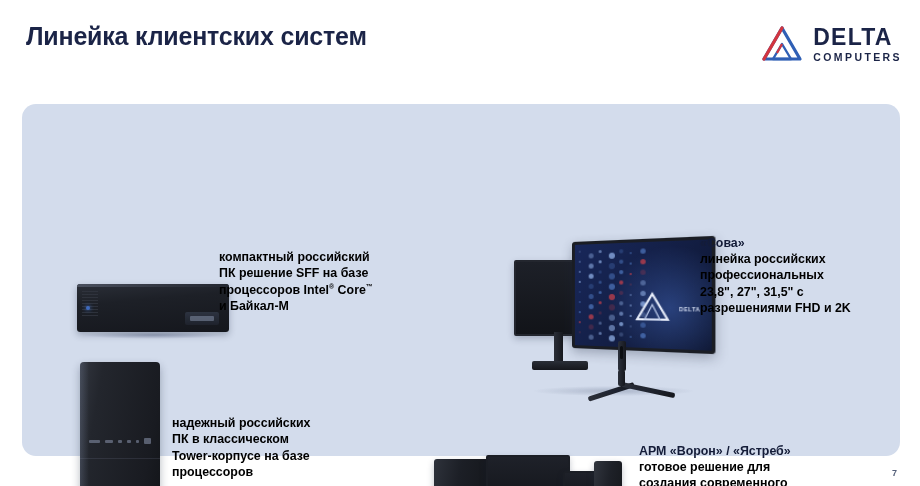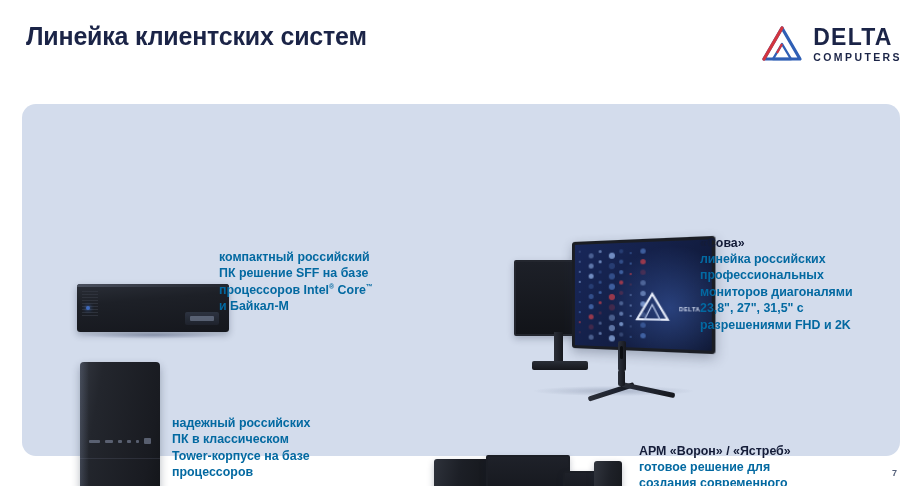--- a/index.html
+++ b/index.html
@@ -69,21 +69,21 @@
   .info-title {
     font-size: 12.4px;
     font-weight: bold;
     color: #141c38;
     margin-bottom: 1px;
     white-space: nowrap;
   }
   .info-body {
     font-size: 12.4px;
     font-weight: bold;
-    color: #0369a1;
+    color: #000000;
     line-height: 1.32;
   }
   .info-body .ln { white-space: nowrap; display: block; }
   sup.reg { font-size: 7px; vertical-align: super; font-weight: bold; }
 
   #block-bober { left: 197px; top: 145px; }
   #block-sova  { left: 678px; top: 132px; }
   #block-voron { left: 150px; top: 311px; }
   #block-arm   { left: 617px; top: 340px; }
 
@@ -406,21 +406,20 @@
         <span class="ln">процессоров Intel<sup class="reg">®</sup> Core<sup class="reg">™</sup></span>
         <span class="ln">и Байкал-М</span>
       </div>
   </div>
 
   <div class="info-block" id="block-sova">
     <div class="info-title">«Сова»</div>
     <div class="info-body">
         <span class="ln">линейка российских</span>
         <span class="ln">профессиональных</span>
-        <span class="ln">мониторов диагоналями</span>
         <span class="ln">23,8", 27", 31,5" с</span>
         <span class="ln">разрешениями FHD и 2K</span>
       </div>
   </div>
 
   <div class="info-block" id="block-voron">
     <div class="info-body">
         <span class="ln">надежный российских</span>
         <span class="ln">ПК в классическом</span>
         <span class="ln">Tower-корпусе на базе</span>

